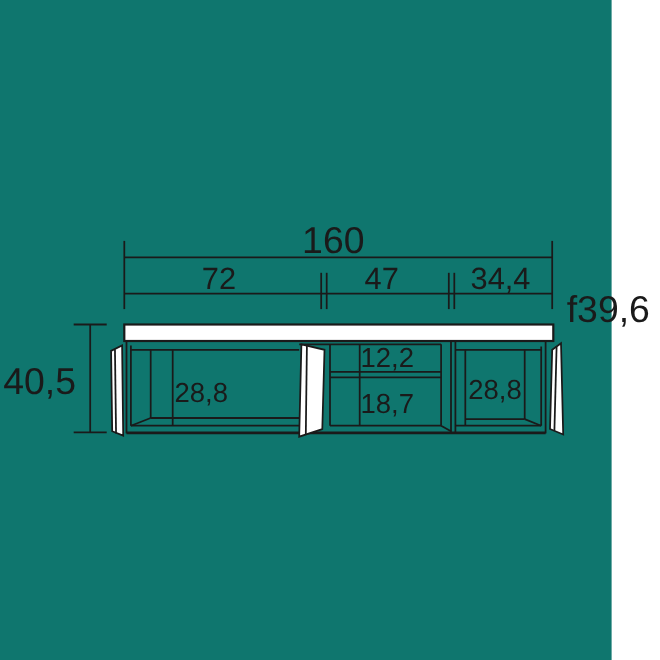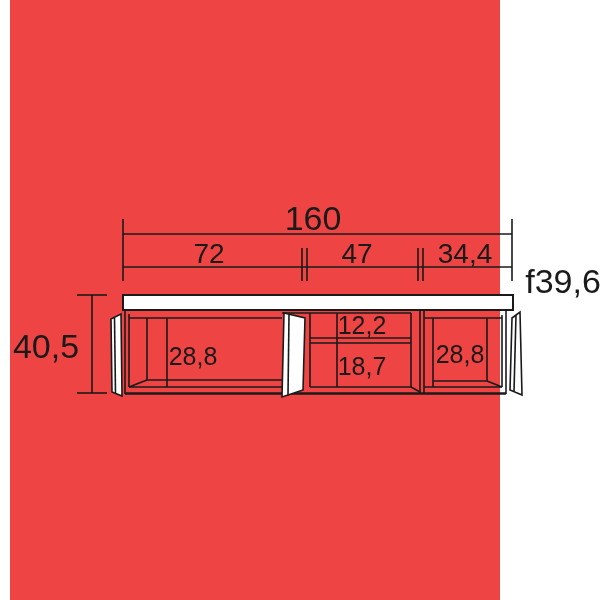--- a/index.html
+++ b/index.html
@@ -6,24 +6,23 @@
     margin: 0;
     padding: 0;
     width: 600px;
     height: 600px;
     background: #ffffff;
     font-family: "Liberation Sans", sans-serif;
     overflow: hidden;
   }
   .canvas {
     position: relative;
-    width: 490px;
+    width: 556px;
     height: 600px;
-    background: #ef4444;
-    margin-left: 10px;
+    background: #0f766e;
   }
   svg { display: block; }
   .dim-text-lg {
     font-size: 34px;
     fill: #1a1a1a;
     font-family: "Liberation Sans", sans-serif;
   }
   .dim-text-md {
     font-size: 28px;
     fill: #1a1a1a;

